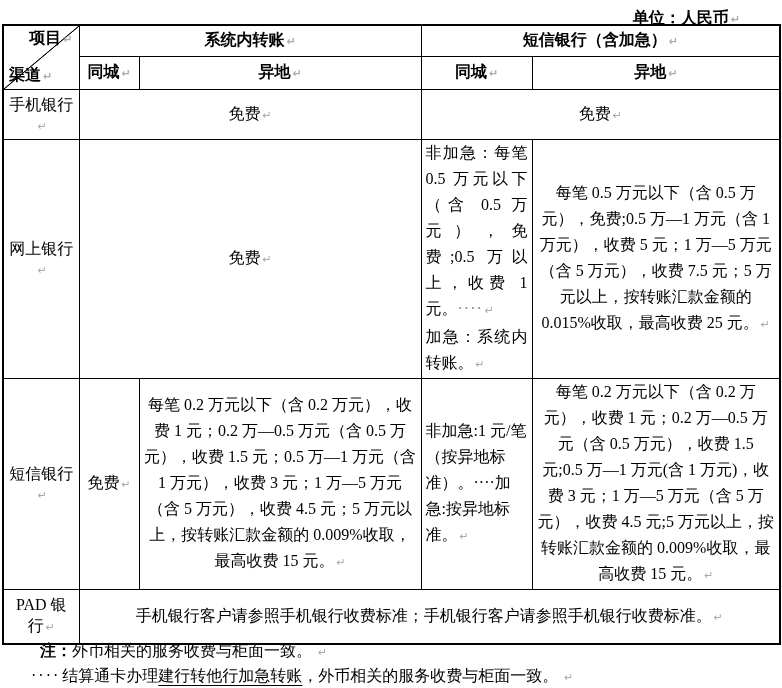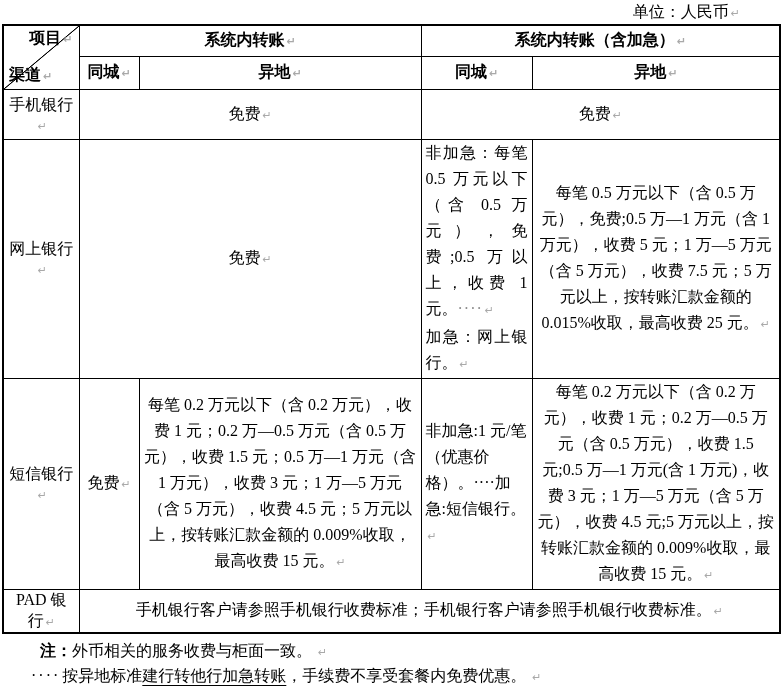--- a/index.html
+++ b/index.html
@@ -7,24 +7,24 @@
   .page {
     position: relative;
     width: 782px;
     height: 688px;
     background: #ffffff;
     font-family: "Liberation Serif", "DejaVu Serif", serif;
     color: #000000;
   }
   .unit-label {
     position: absolute;
-    top: 2px;
+    top: 8px;
     right: 42px;
     font-size: 16px;
-    font-weight: normal;
+    font-weight: bold;
     white-space: nowrap;
     text-align: center;
   }
   table.fee-table {
     position: absolute;
     left: 2px;
     top: 24px;
     width: 777px;
     border-collapse: collapse;
     table-layout: fixed;
@@ -108,21 +108,21 @@
       <td class="corner" rowspan="2">
         <div class="corner-inner">
           <span class="corner-top pm">项目</span>
           <span class="corner-bottom pm">渠道</span>
         </div>
       </td>
       <th colspan="2">
         <span class="pm">系统内转账</span>
       </th>
       <th colspan="2">
-        <span class="pm">系统内转账（含加急）</span>
+        <span class="pm">短信银行（含加急）</span>
       </th>
     </tr>
 
     <tr style="height:33px">
       <th>
         <span class="pm">同城</span>
       </th>
       <th>
         <span class="pm">异地</span>
       </th>
@@ -148,58 +148,58 @@
 
     <tr style="height:234px">
       <td>
         <span class="pm">网上银行</span>
       </td>
       <td colspan="2">
         <span class="pm">免费</span>
       </td>
       <td class="cell-long">
         <div class="cp"><span>非加急：每笔 0.5 万元以下（含 0.5 万元），免费;0.5 万以上，收费 1 元。</span><span class="dots pm">····</span></div>
-        <div class="cp"><span class="pm">加急：网上银行。</span></div>
+        <div class="cp"><span class="pm">加急：系统内转账。</span></div>
       </td>
       <td class="cell-long">
         <span class="pm">每笔 0.5 万元以下（含 0.5 万元），免费;0.5 万—1 万元（含 1 万元），收费 5 元；1 万—5 万元（含 5 万元），收费 7.5 元；5 万元以上，按转账汇款金额的 0.015%收取，最高收费 25 元。</span>
       </td>
     </tr>
 
     <tr style="height:208px">
       <td>
         <span class="pm">短信银行</span>
       </td>
       <td>
         <span class="pm">免费</span>
       </td>
       <td class="cell-long">
         <span class="pm">每笔 0.2 万元以下（含 0.2 万元），收费 1 元；0.2 万—0.5 万元（含 0.5 万元），收费 1.5 元；0.5 万—1 万元（含 1 万元），收费 3 元；1 万—5 万元（含 5 万元），收费 4.5 元；5 万元以上，按转账汇款金额的 0.009%收取，最高收费 15 元。</span>
       </td>
       <td class="cell-long" style="text-align:left">
-        <span class="pm">非加急:1 元/笔（优惠价格）。····加急:短信银行。</span>
+        <span class="pm">非加急:1 元/笔（按异地标准）。····加急:按异地标准。</span>
       </td>
       <td class="cell-long">
         <span class="pm">每笔 0.2 万元以下（含 0.2 万元），收费 1 元；0.2 万—0.5 万元（含 0.5 万元），收费 1.5 元;0.5 万—1 万元(含 1 万元)，收费 3 元；1 万—5 万元（含 5 万元），收费 4.5 元;5 万元以上，按转账汇款金额的 0.009%收取，最高收费 15 元。</span>
       </td>
     </tr>
 
-    <tr style="height:43px">
+    <tr style="height:55px">
       <td>
         <span class="pm">PAD 银行</span>
       </td>
       <td colspan="4" class="cell-pad-row">
         <span class="pm">手机银行客户请参照手机银行收费标准；手机银行客户请参照手机银行收费标准。</span>
       </td>
     </tr>
   </tbody>
     </table>
 
   <div class="notes">
     <div class="note-1 pm">
       <span class="note-prefix">注：</span><span>外币相关的服务收费与柜面一致。</span>
     </div>
     <div class="note-2 pm">
-      <span class="leader-dots">····</span><span>按异地标准</span><span class="squiggle">建行转他行加急转账</span><span>，手续费不享受套餐内免费优惠。</span>
+      <span class="leader-dots">····</span><span>结算通卡办理</span><span class="squiggle">建行转他行加急转账</span><span>，外币相关的服务收费与柜面一致。</span>
     </div>
   </div>
 
 </div>
 
 </body></html>

